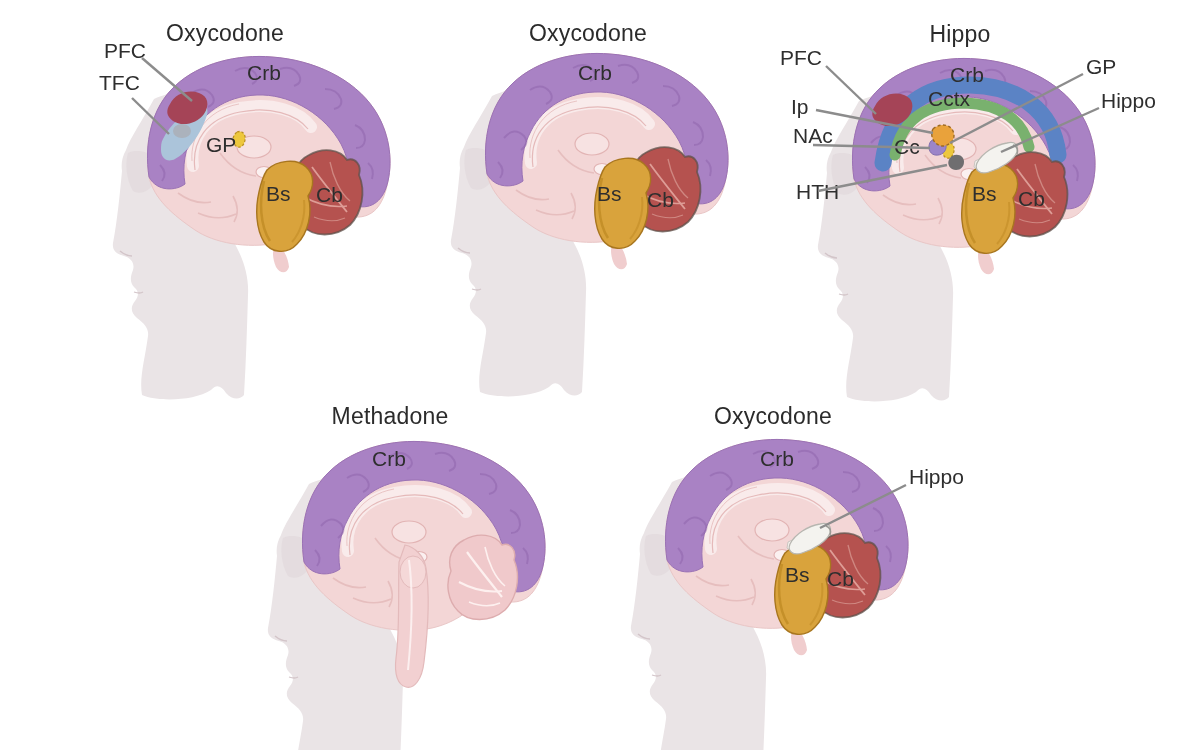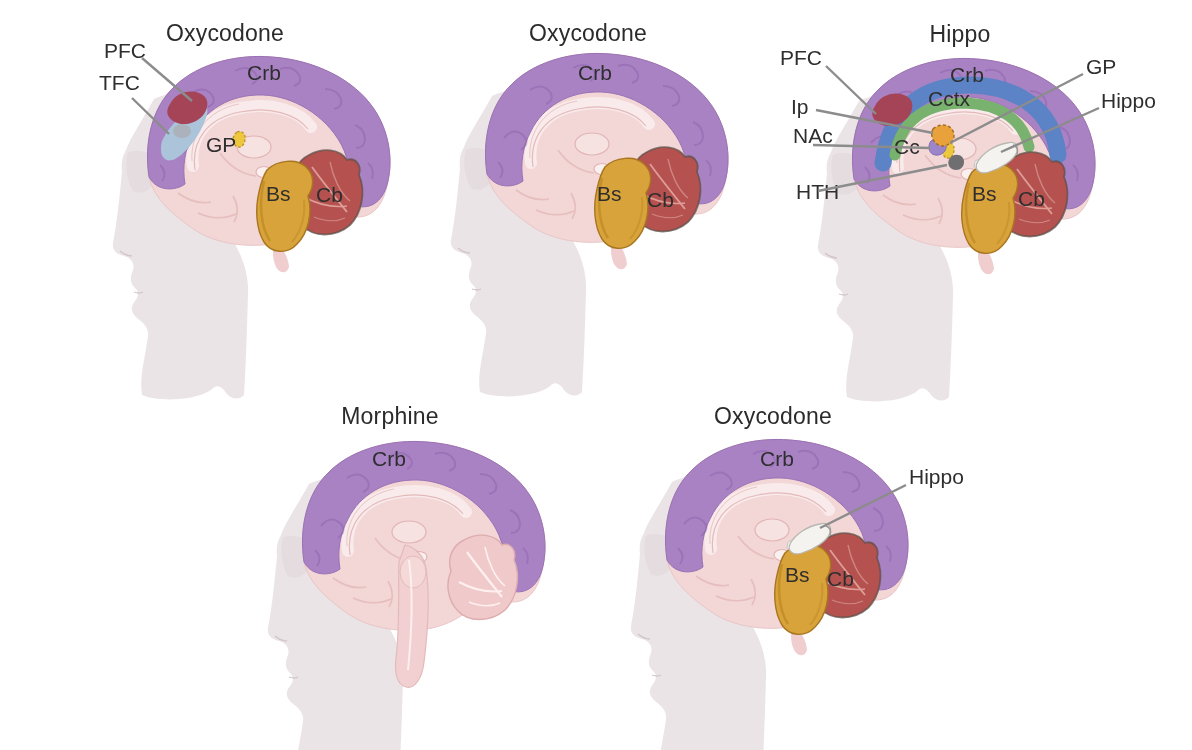--- a/index.html
+++ b/index.html
@@ -187,21 +187,21 @@
     <span class="lbl" style="left:972px;top:183px">Bs</span>
     <span class="lbl" style="left:1018px;top:188px">Cb</span>
   </div>
 
   <div class="fig">
     <svg class="art" style="left:255px;top:430px" width="300" height="360" viewBox="0 0 300 360">
       <use href="#head-base"></use>
       <use href="#crb-purple"></use>
       <use href="#cb-pink"></use>
     </svg>
-    <div class="title" style="left:390px;top:403px">Morphine</div>
+    <div class="title" style="left:390px;top:403px">Methadone</div>
     <span class="lbl" style="left:372px;top:448px">Crb</span>
   </div>
 
   <div class="fig">
     <svg class="art" style="left:618px;top:428px" width="300" height="360" viewBox="0 0 300 360">
       <use href="#head-base"></use>
       <use href="#crb-purple"></use>
       <use href="#cb-red"></use>
       <use href="#bs-gold"></use>
       <g transform="translate(2,10)">

